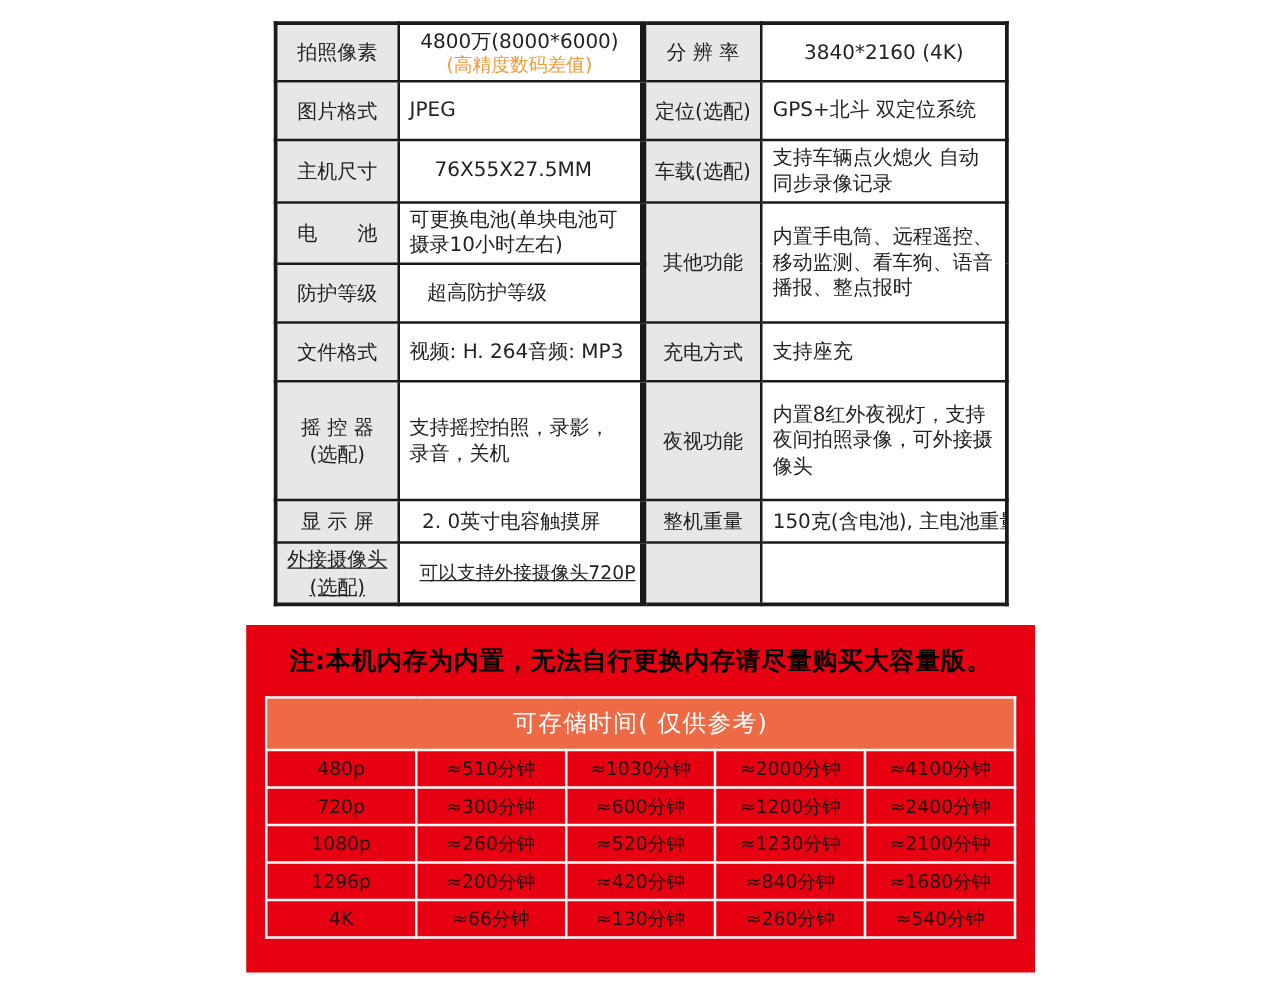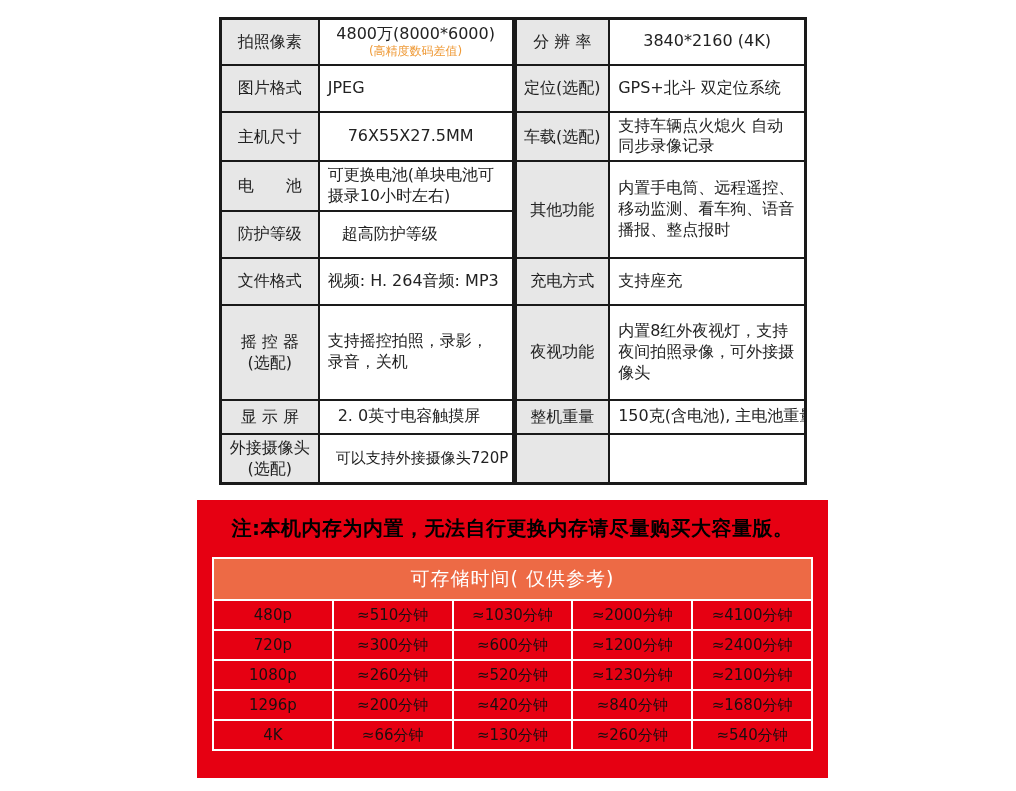--- a/index.html
+++ b/index.html
@@ -18,26 +18,26 @@
   table.spec th.lbl {
     background:#e7e7e7; font-weight:normal; font-size:16px; color:#222;
     text-align:center; white-space:pre-line; padding:2px; line-height:1.35;margin-left:28px;
   }
   table.spec td.val {
     background:#ffffff; font-size:16px; color:#222; text-align:left;
     padding:3px 8px; line-height:1.3;
   }
   table.spec td.center { text-align:center; padding:3px 8px; }
   table.spec .mid { border-left-width:5px; }
-  .note { display:block; color:#ef9b39; font-size:12px; line-height:1.15; }
+  .note { display:block; color:#ef9b39; font-size:15px; line-height:1.15; }
   .small { font-size:12.5px; }
   .nowrap { white-space:nowrap; }
   tr.r1 { height:46px; } tr.r2 { height:47px; } tr.r3 { height:47px; }
   tr.r4 { height:46px; } tr.r5 { height:47px; } tr.r6 { height:47px; }
-  tr.r7 { height:95px; } tr.r8 { height:34px; } tr.r9 { height:46px; }
+  tr.r7 { height:95px; } tr.r8 { height:34px; } tr.r9 { height:46px;text-decoration:underline; }
 
   
   .red-banner {
     position:absolute; left:197px; top:500px; width:631px; height:278px;
     background:#e60012;
   }
   .notice-heading {
     height:57px; line-height:57px; text-align:center;
     color:#000000; font-size:20px; font-weight:bold; letter-spacing:0.5px;
     white-space:nowrap;

